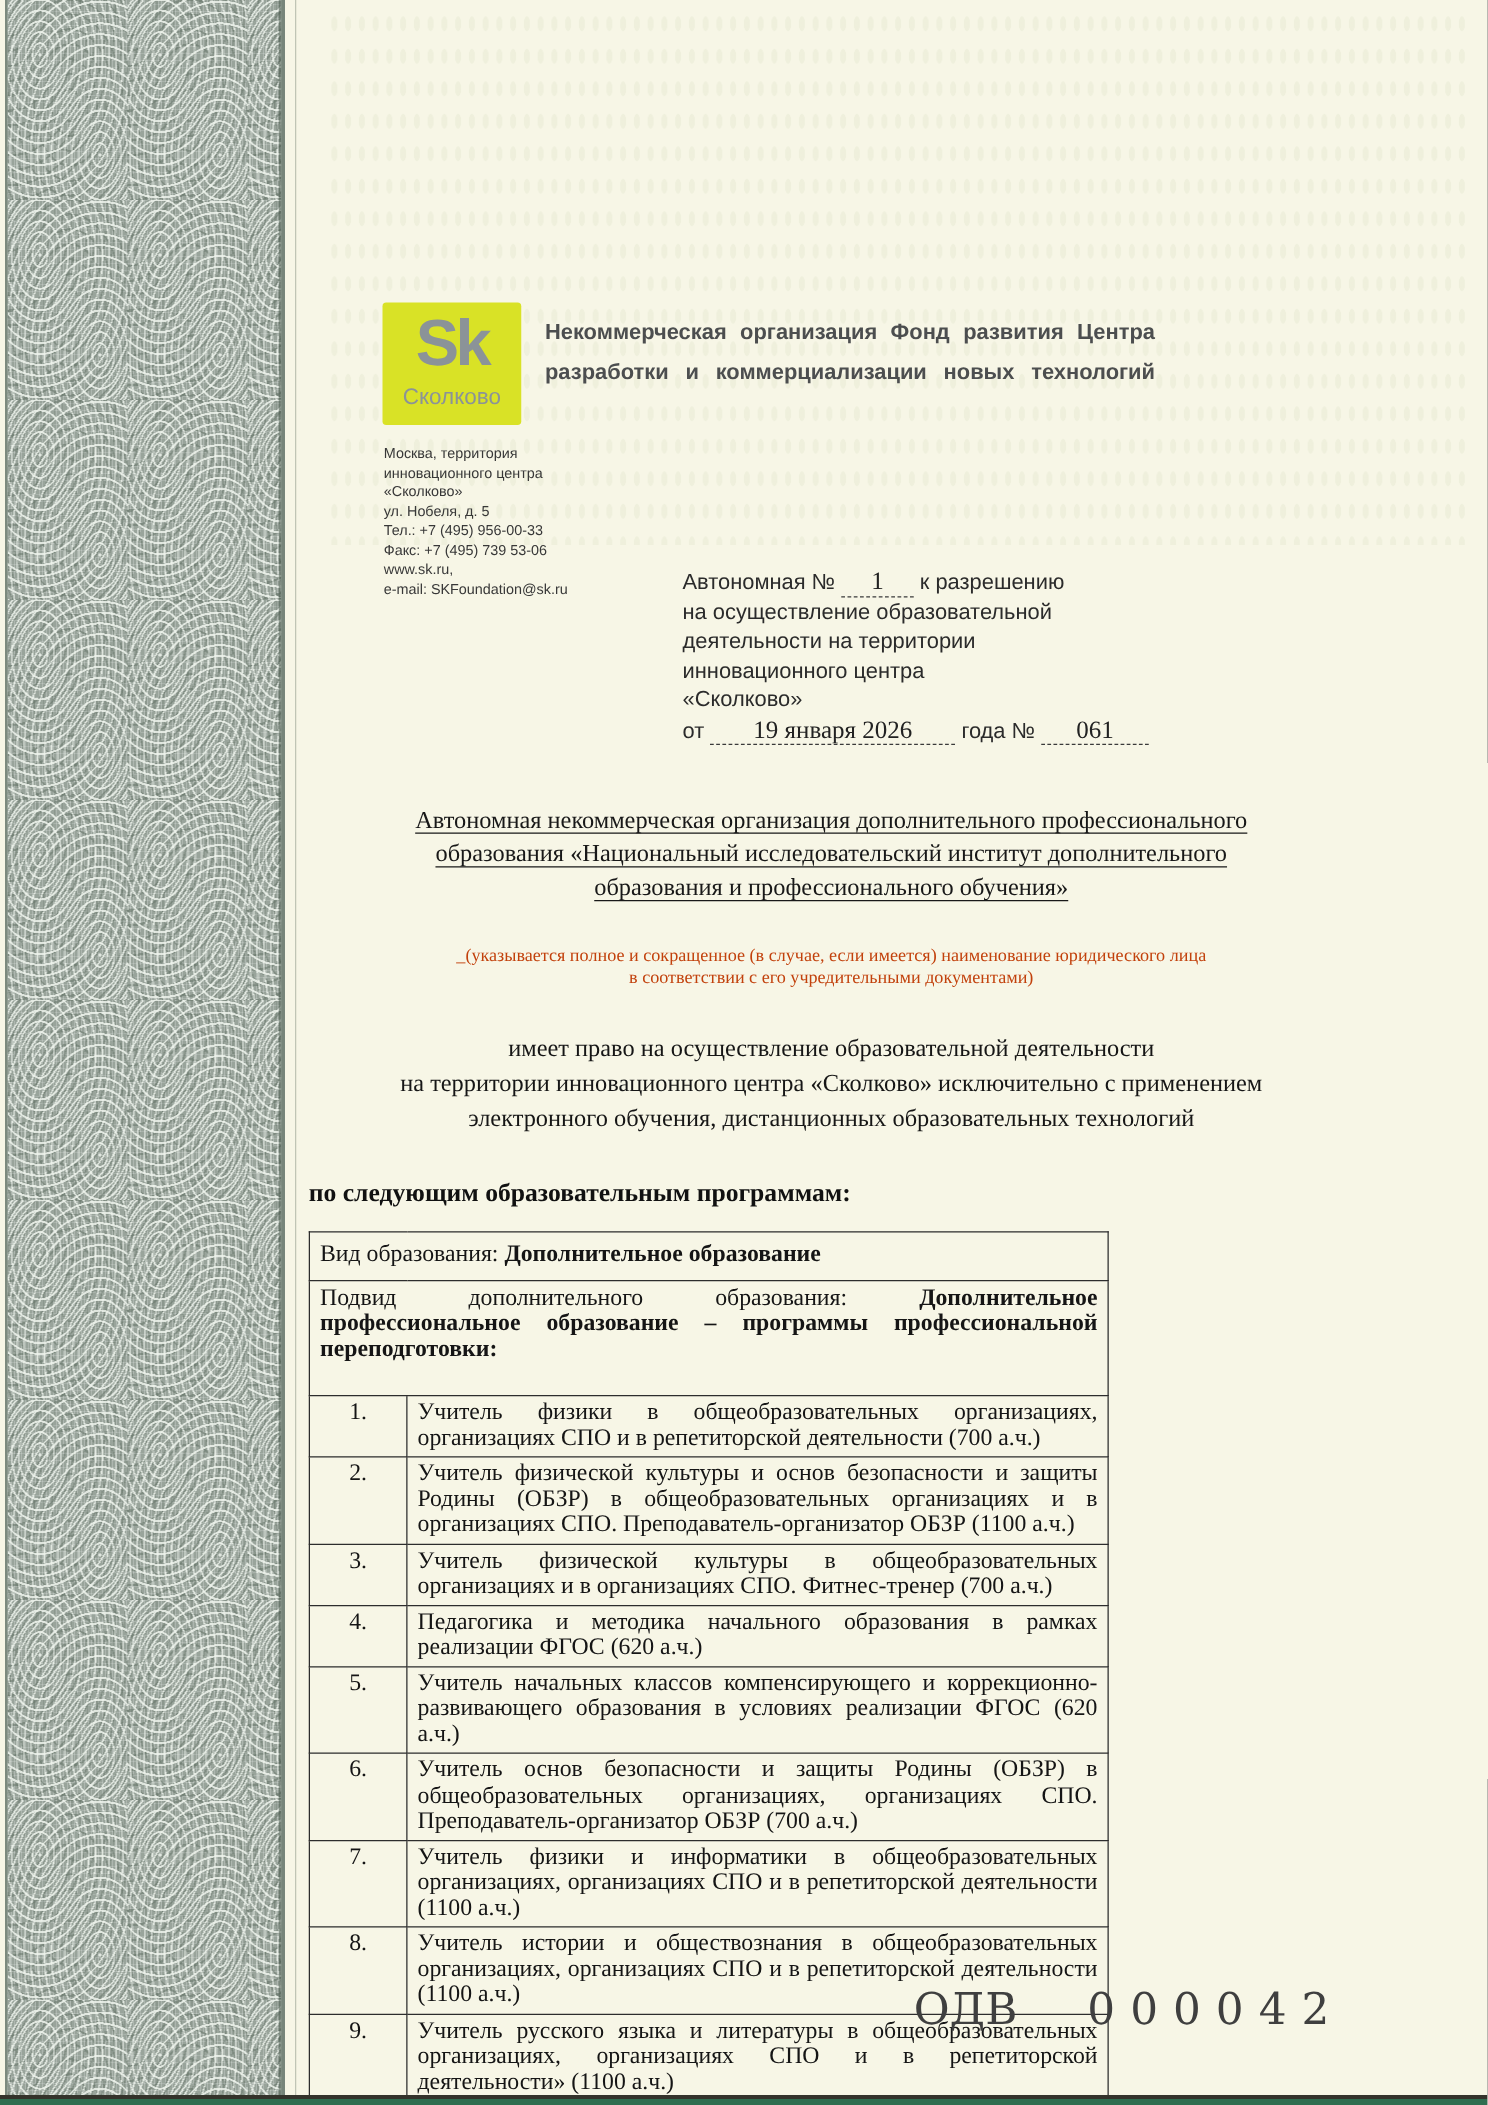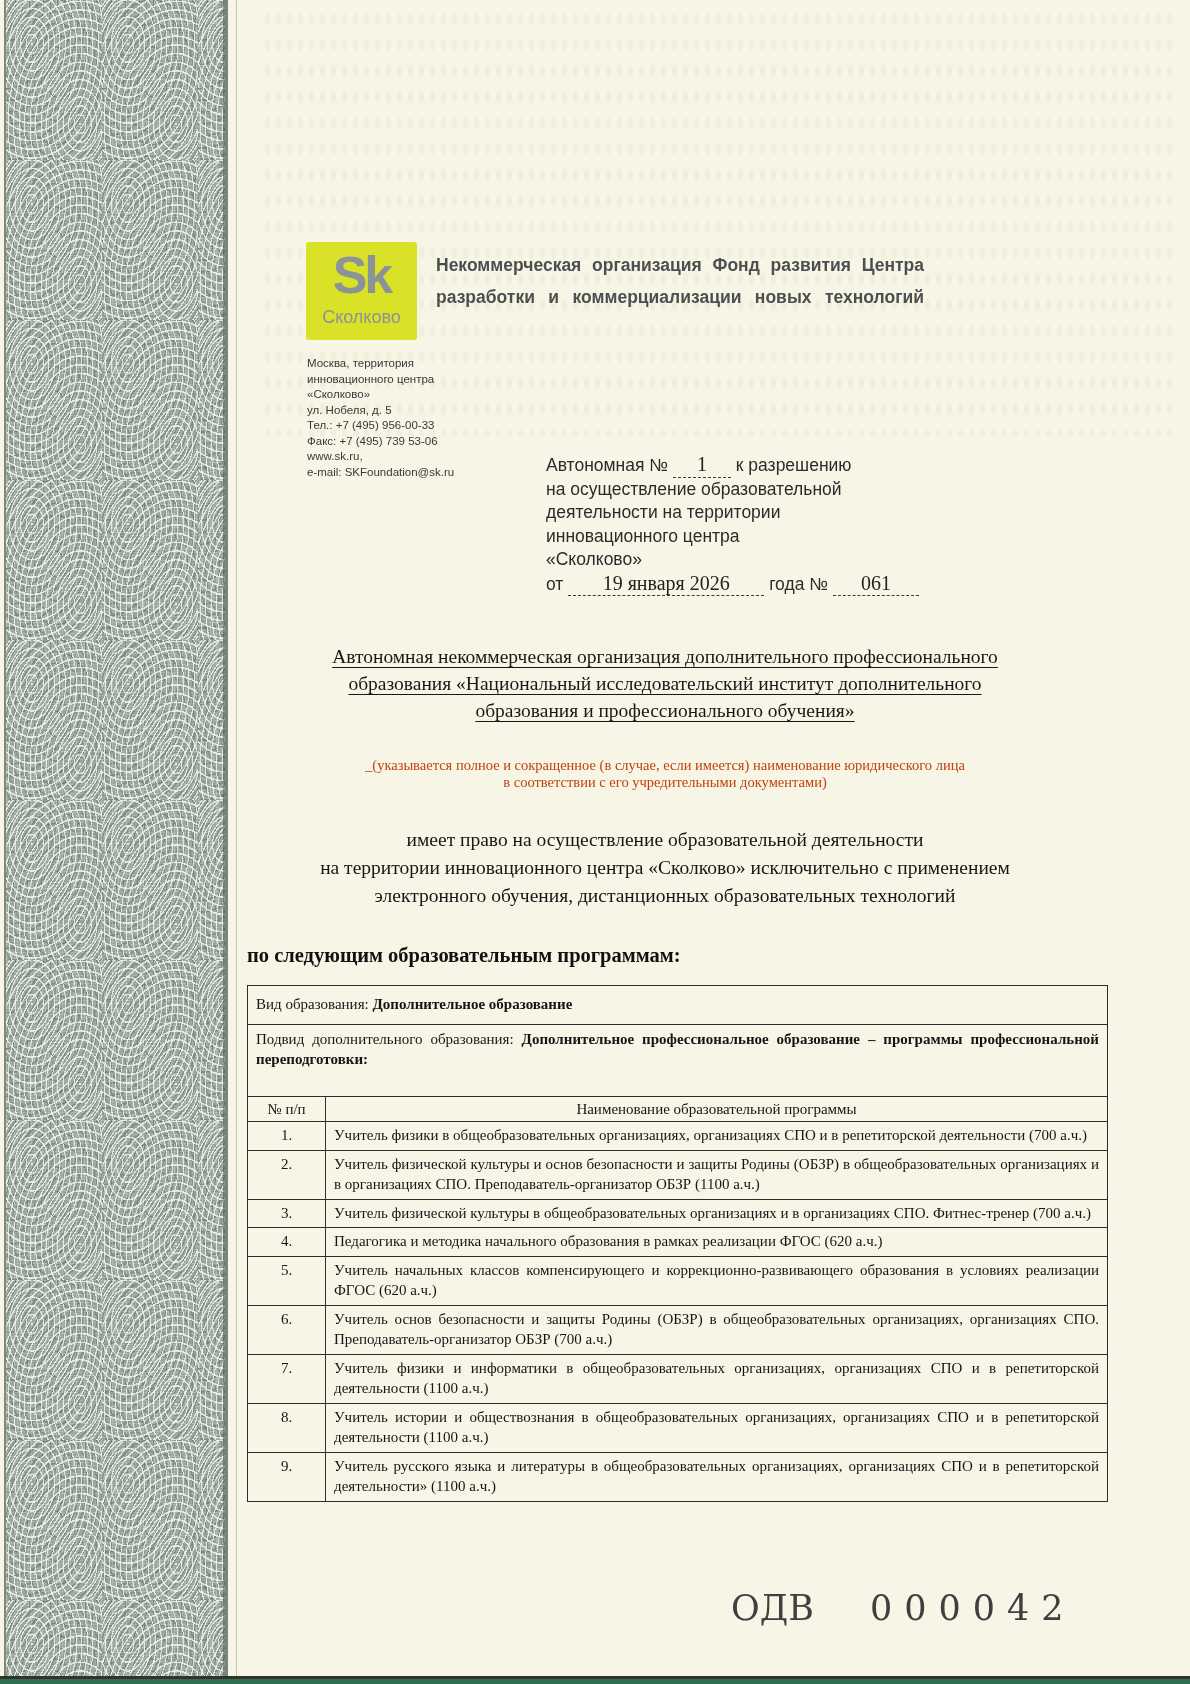--- a/index.html
+++ b/index.html
@@ -66,22 +66,22 @@
   .org-title{position:absolute;left:240px;top:643px;width:850px;text-align:center;
     font-size:19.5px;line-height:27px;color:#181818;}
   .org-title div{text-decoration:underline;text-underline-offset:4px;text-decoration-thickness:1.3px;}
   .org-note{position:absolute;left:240px;top:757px;width:850px;text-align:center;
     font-size:14.5px;line-height:16.5px;color:#c2410c;}
   .statement{position:absolute;left:225px;top:826px;width:880px;text-align:center;
     font-size:19.5px;line-height:28px;color:#161616;}
   .programs-heading{position:absolute;left:247px;top:944px;
     font-size:20.5px;font-weight:bold;color:#111;}
   
-  .prog-table{position:absolute;left:247px;top:985px;width:861px;
-    border-collapse:collapse;font-size:15px;line-height:20.5px;color:#151515;}
+  .prog-table{position:absolute;left:247px;top:985px;width:640px;
+    border-collapse:collapse;font-size:19px;line-height:20.5px;color:#151515;}
   .prog-table td,.prog-table th{border:1.7px solid #2d2d2d;vertical-align:top;
     padding:3px 8px 4px;font-weight:normal;}
   .row-vid td{padding:8px 8px 9px;}
   .row-podvid td{text-align:justify;padding:4px 8px 26px;}
   .row-head th{text-align:center;padding:2px 4px;}
   .prog-table .num{width:61px;text-align:center;}
   .prog-table .prog{text-align:justify;}
   .b{font-weight:bold;}
   
   .serial{position:absolute;left:731px;top:1564px;display:flex;gap:56px;
@@ -186,24 +186,20 @@
           <span>Вид образования:</span>
           <span class="b">Дополнительное образование</span>
         </td>
       </tr>
       <tr class="row-podvid">
         <td colspan="2">
           <span>Подвид дополнительного образования:</span>
           <span class="b">Дополнительное профессиональное образование – программы профессиональной переподготовки:</span>
         </td>
       </tr>
-      <tr class="row-head">
-        <th class="num">№ п/п</th>
-        <th>Наименование образовательной программы</th>
-      </tr>
     </tbody>
     <tbody>
 
         <tr>
           <td class="num">1.</td>
           <td class="prog">Учитель физики в общеобразовательных организациях, организациях СПО и в репетиторской деятельности (700 а.ч.)</td>
         </tr>
 
         <tr>
           <td class="num">2.</td>

